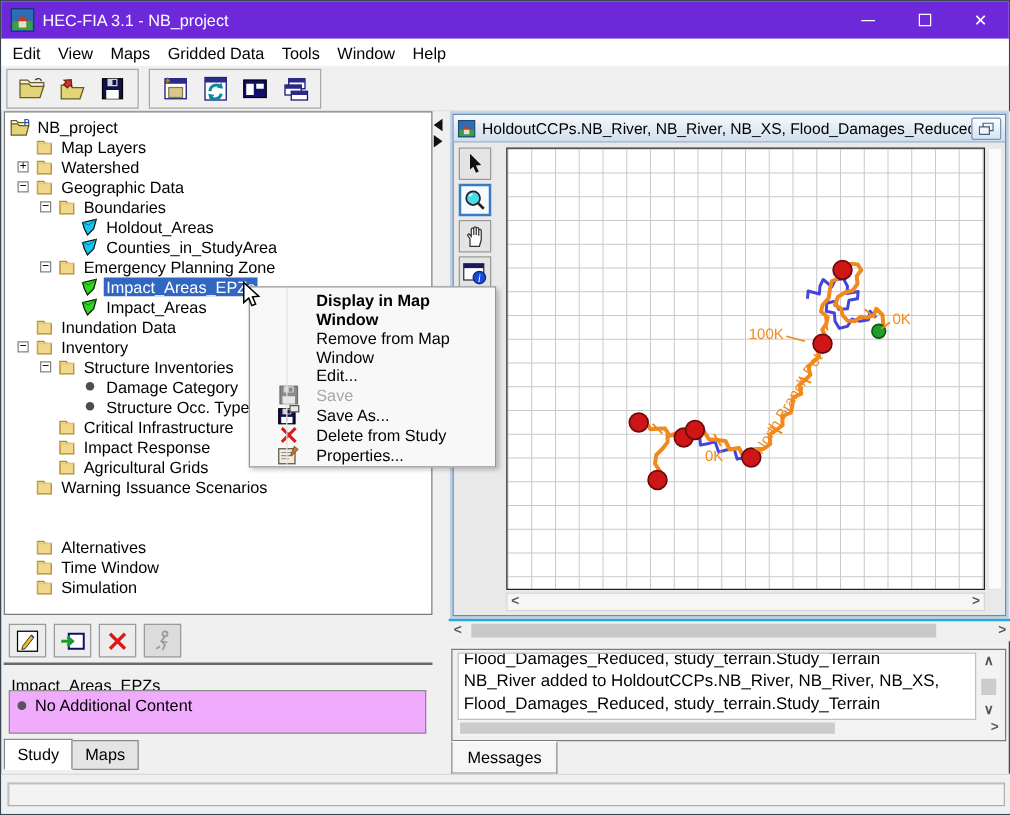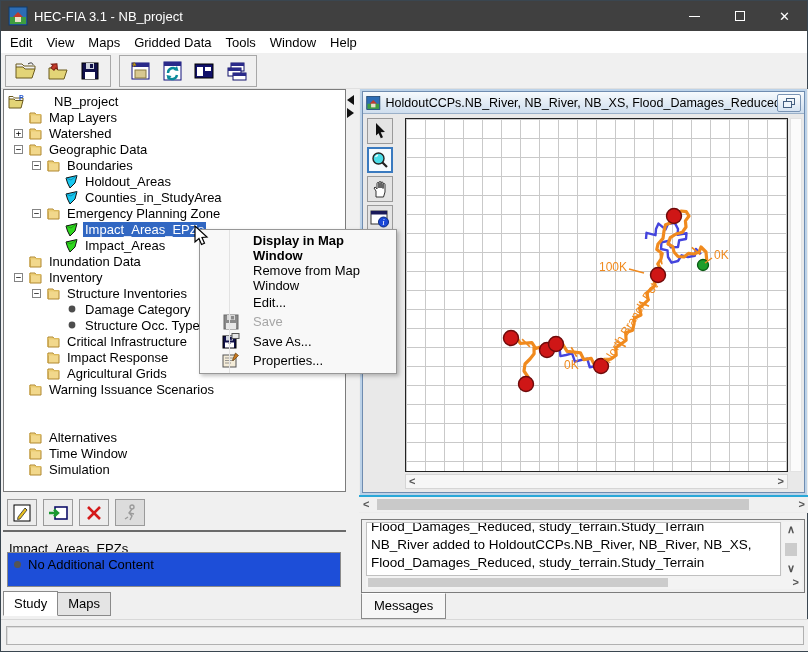--- a/index.html
+++ b/index.html
@@ -1,21 +1,21 @@
 <!DOCTYPE html>
 <html><head>
 <meta charset="utf-8">
 <style>
   * { box-sizing: border-box; margin: 0; padding: 0; }
   html,body { width:808px; height:652px; }
   body { font-family:"Liberation Sans", sans-serif; font-size:13px; background:#f0f0f0; position:relative; overflow:hidden; }
   #window { position:absolute; inset:0; border:1px solid #3a4650; background:#f0f0f0; }
 
   
-  #titlebar { height:30px; background:#404040; display:flex; align-items:center; color:#fff; }
+  #titlebar { height:30px; background:#6d28d9; display:flex; align-items:center; color:#fff; }
   #app-icon { width:20px; height:20px; margin:0 6px 0 7px; }
   #title-text { font-size:13px; }
   #win-controls { margin-left:auto; display:flex; height:30px; }
   .win-btn { width:45px; height:30px; display:flex; align-items:center; justify-content:center; color:#fff; }
   .glyph-min { width:11px; height:1px; background:#fff; display:block; }
   .glyph-max { width:10px; height:10px; border:1px solid #fff; display:block; }
   .glyph-close { font-size:13px; line-height:1; }
 
   
   #menubar { height:22px; background:#fff; display:flex; align-items:center; padding-left:2px; }
@@ -37,21 +37,21 @@
   .t-icon { width:17px; height:15px; margin-right:3px; flex:none; display:flex; align-items:center; justify-content:center;}
   .t-label { padding:0 2px; }
   .t-label.sel { background:#3167c2; color:#fff; }
 
   
   #mini-toolbar { position:absolute; left:2px; top:406px; width:343px; height:37px; display:flex; align-items:center; gap:6px; padding-left:4px; border-bottom:2px solid #6a6a6a; }
   .mini-btn { width:30px; height:27px; border:1px solid #9a9a9a; background:#ececec; display:flex; align-items:center; justify-content:center; }
   .mini-btn.disabled { background:#dcdcdc; }
 
   #content-title { position:absolute; left:8px; top:452px; }
-  #content-box { position:absolute; left:6px; top:463px; width:334px; height:35px; border:1px solid #8a8a8a; background:#1d4ed8; display:flex; align-items:flex-start; padding:4px 6px; gap:7px;}
+  #content-box { position:absolute; left:6px; top:463px; width:334px; height:35px; border:1px solid #8a8a8a; background:#f0abfc; display:flex; align-items:flex-start; padding:4px 6px; gap:7px;}
   .bullet-dot { width:7px; height:7px; border-radius:50%; background:#555; margin-top:4px; flex:none;}
 
   #left-tabs { position:absolute; left:2px; top:502px; display:flex; align-items:flex-end; }
   .tab { border:1px solid #8a8a8a; padding:3px 10px 4px; background:#e4e4e4; margin-right:-1px; }
   .tab.active { background:#fff; border-bottom:1px solid #fff; padding-top:4px; position:relative; z-index:2;}
 
   
   #splitter-arrows { position:absolute; left:346px; top:6px; width:10px; }
   .arr-left { width:0; height:0; border-top:5px solid transparent; border-bottom:5px solid transparent; border-right:7px solid #111; margin-bottom:3px;}
   .arr-right { width:0; height:0; border-top:5px solid transparent; border-bottom:5px solid transparent; border-left:7px solid #111; }
@@ -203,21 +203,21 @@
           <rect x="9" y="12" width="13" height="7" fill="#fff" stroke="#10106a"></rect>
           <rect x="9" y="12" width="13" height="3" fill="#2a2a8a"></rect>
         </svg>
       </div>
     </div>
   </div>
 
   <div id="main">
 
     <div id="tree-panel">
-        <div class="t-row" style="padding-left: 4px; gap: 24px;">
+        <div class="t-row" style="padding-left: 4px;">
           <span class="t-icon">
             <svg width="17" height="15" viewBox="0 0 17 15">
               <path d="M1 5 L6 5 L7.5 6.5 L15 6.5 L13 14 L1 14 Z" fill="#e3d477" stroke="#6b5a1e"></path>
               <path d="M1 5 L1 2.5 L5 2.5 L6.5 4 L15 4 L15 6.5" fill="none" stroke="#6b5a1e"></path>
               <text x="11" y="6" font-size="7" font-weight="bold" fill="#2255cc" font-family="Liberation Sans,sans-serif">P</text>
             </svg>
           </span>
           <span class="t-label">NB_project</span>
         </div>
         <div class="t-row" style="padding-left: 10px;">
@@ -634,20 +634,28 @@
             <rect x="7.6" y="3.8" width="2.6" height="3" fill="#10104a"></rect>
             <rect x="3" y="9.5" width="9" height="5" fill="#fff"></rect>
             <text x="7.5" y="13.8" font-size="4.5" text-anchor="middle" fill="#10104a" font-family="Liberation Sans,sans-serif">T</text>
             <rect x="10" y="0.5" width="7" height="5" fill="#e8e8e8" stroke="#555"></rect>
           </svg>
         </span>
         <span class="cm-label">Save As...</span>
       </div>
       <div class="cm-item">
         <span class="cm-icon">
+          <svg width="16" height="16" viewBox="0 0 16 16">
+            <path d="M2.5 2.5 L13.5 13.5 M13.5 2.5 L2.5 13.5" stroke="#d41a1a" stroke-width="2.4"></path>
+          </svg>
+        </span>
+        <span class="cm-label">Delete from Study</span>
+      </div>
+      <div class="cm-item">
+        <span class="cm-icon">
           <svg width="18" height="16" viewBox="0 0 18 16">
             <rect x="1" y="3" width="13" height="12" fill="#f4ecd8" stroke="#555"></rect>
             <path d="M3 6 H12 M3 8.5 H12 M3 11 H9" stroke="#8a8a8a" stroke-width="0.9"></path>
             <path d="M13.5 1 L16.5 3.5 L12 8 L10.5 8.4 L11 6.8 Z" fill="#c87820" stroke="#6a4410" stroke-width="0.7"></path>
           </svg>
         </span>
         <span class="cm-label">Properties...</span>
       </div>
     </div>
 

